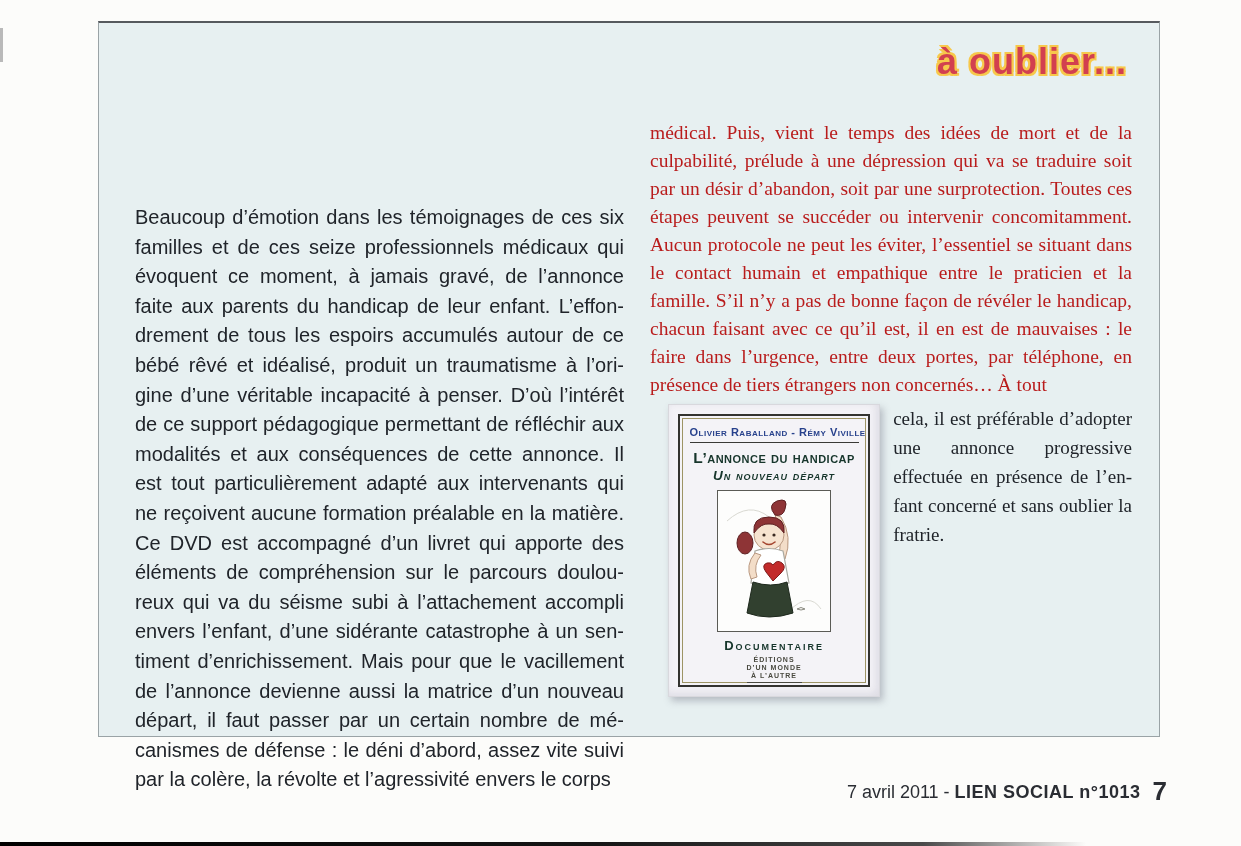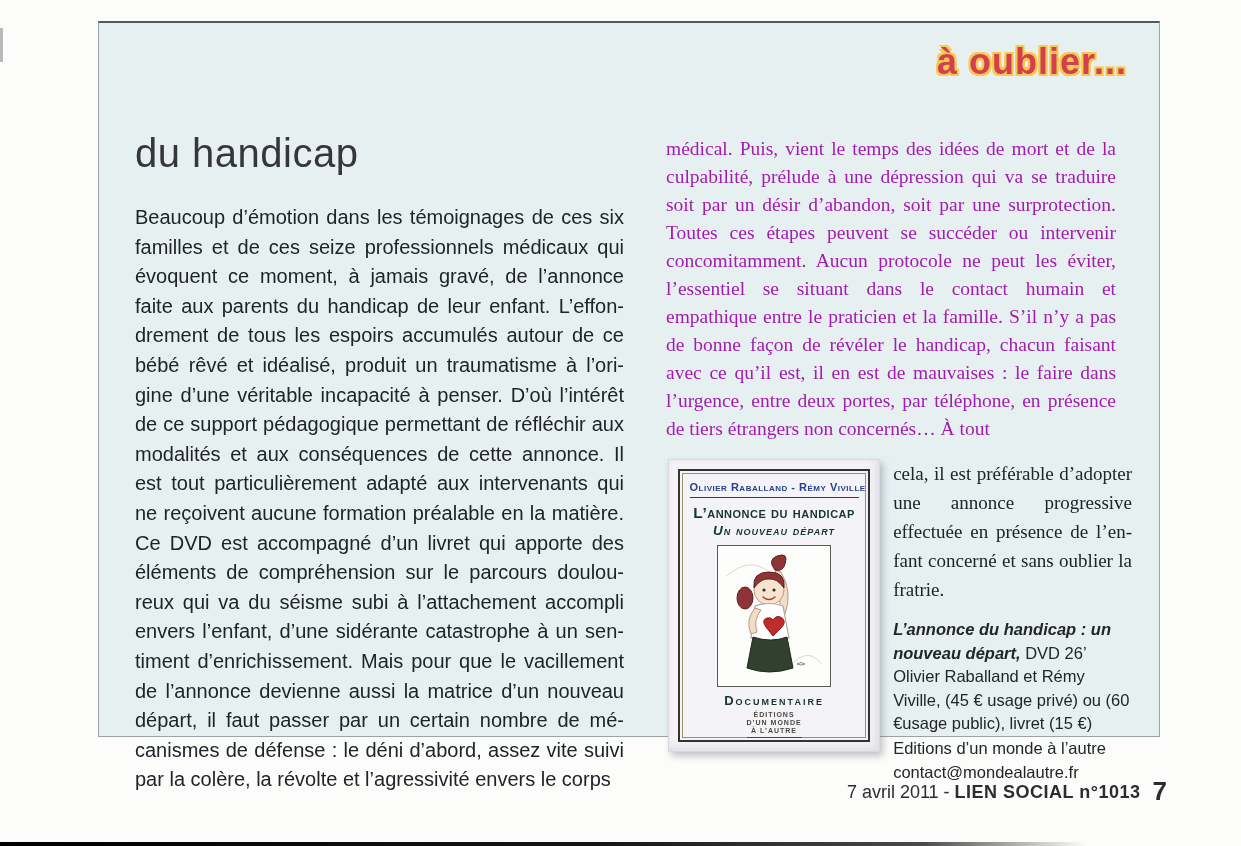--- a/index.html
+++ b/index.html
@@ -28,22 +28,22 @@
     color:#35353f;letter-spacing:.5px;
   }
   .col-left{
     position:absolute;left:36px;top:180px;width:489px;margin:0;
     font-family:Liberation Sans, sans-serif;
     font-size:20px;line-height:29.6px;color:#20242a;
     text-align:justify;hyphens:manual;
   }
   .col-right{position:absolute;left:551px;top:96px;width:482px;}
   .col-right-top{
-    margin:16px;font-family:"Liberation Serif",serif;
-    font-size:19.5px;line-height:28px;color:#a21caf;
+    margin:0;font-family:"Liberation Serif",serif;
+    font-size:19.5px;line-height:28px;color:#b91c1c;
     text-align:justify;hyphens:manual;
   }
   .media-row{display:flex;margin-top:5px;padding-left:18px;}
   
   .dvd-photo{
     flex:0 0 202px;height:293px;box-sizing:border-box;
     background:#f4f3f7;padding:9px;
     border:1px solid #d8d8dd;
     box-shadow:3px 4px 7px rgba(90,90,110,.35), inset -3px -3px 8px rgba(150,150,170,.25);
   }
@@ -108,21 +108,21 @@
 </style>
 </head>
 <body>
 
 <div class="page">
 
   <div class="content-box">
 
     <div class="badge">à oublier...</div>
 
-    <h1 class="title"><br><span>du handicap</span></h1>
+    <h1 class="title"><br></h1>
 
     <p class="col-left">Beaucoup d’émotion dans les témoignages de ces six familles et de ces seize professionnels médicaux qui évoquent ce moment, à jamais gravé, de l’annonce faite aux parents du handicap de leur enfant. L’effon­drement de tous les espoirs accumulés autour de ce bébé rêvé et idéalisé, produit un traumatisme à l’ori­gine d’une véritable incapacité à penser. D’où l’intérêt de ce support pédagogique permettant de réfléchir aux modalités et aux conséquences de cette annonce. Il est tout particulièrement adapté aux intervenants qui ne reçoivent aucune formation préalable en la matière. Ce DVD est accompagné d’un livret qui apporte des éléments de compréhension sur le parcours doulou­reux qui va du séisme subi à l’attachement accompli envers l’enfant, d’une sidérante catastrophe à un sen­timent d’enrichissement. Mais pour que le vacillement de l’annonce devienne aussi la matrice d’un nouveau départ, il faut passer par un certain nombre de mé­canismes de défense : le déni d’abord, assez vite suivi par la colère, la révolte et l’agressivité envers le corps</p>
 
     <div class="col-right">
       <p class="col-right-top">médical. Puis, vient le temps des idées de mort et de la culpabilité, prélude à une dépression qui va se tra­duire soit par un désir d’abandon, soit par une sur­protection. Toutes ces étapes peuvent se succéder ou intervenir concomitamment. Aucun protocole ne peut les éviter, l’essentiel se situant dans le contact humain et empathique entre le praticien et la famille. S’il n’y a pas de bonne façon de révéler le handicap, chacun faisant avec ce qu’il est, il en est de mauvaises : le faire dans l’urgence, entre deux portes, par téléphone, en présence de tiers étrangers non concernés… À tout</p>
 
       <div class="media-row">
 
         <div class="dvd-photo">
           <div class="dvd-frame">
@@ -160,25 +160,20 @@
                 <path d="M78 118 q4 -3 8 0 q-4 2 -8 0" stroke="#8a8a80" stroke-width="1" fill="none"></path>
               </svg>
             </div>
             <div class="dvd-genre">Documentaire</div>
             <div class="dvd-logo"><span>Éditions</span><br><span>d’un monde</span><br><span>à l’autre</span></div>
           </div>
         </div>
 
         <div class="wrap-col">
           <p class="col-right-wrap">cela, il est préférable d’adop­ter une annonce progressive effectuée en présence de l’en­fant concerné et sans oublier la fratrie.</p>
-          <div class="caption">
-            <span class="caption-title">L’annonce du handicap : un nouveau départ,</span><span> DVD 26’ Olivier Raballand et Rémy Viville, (45 € usage privé) ou (60 €usage public), livret (15 €)</span>
-            <div class="caption-line">Editions d’un monde à l’autre</div>
-            <div class="caption-line">contact@mondealautre.fr</div>
-          </div>
         </div>
 
       </div>
     </div>
 
   </div>
 
   <div class="footer"><span>7 avril 2011 - </span><span class="journal">LIEN SOCIAL n°1013</span><span class="pagenum">7</span></div>
 
   <div class="scan-edge"></div>

